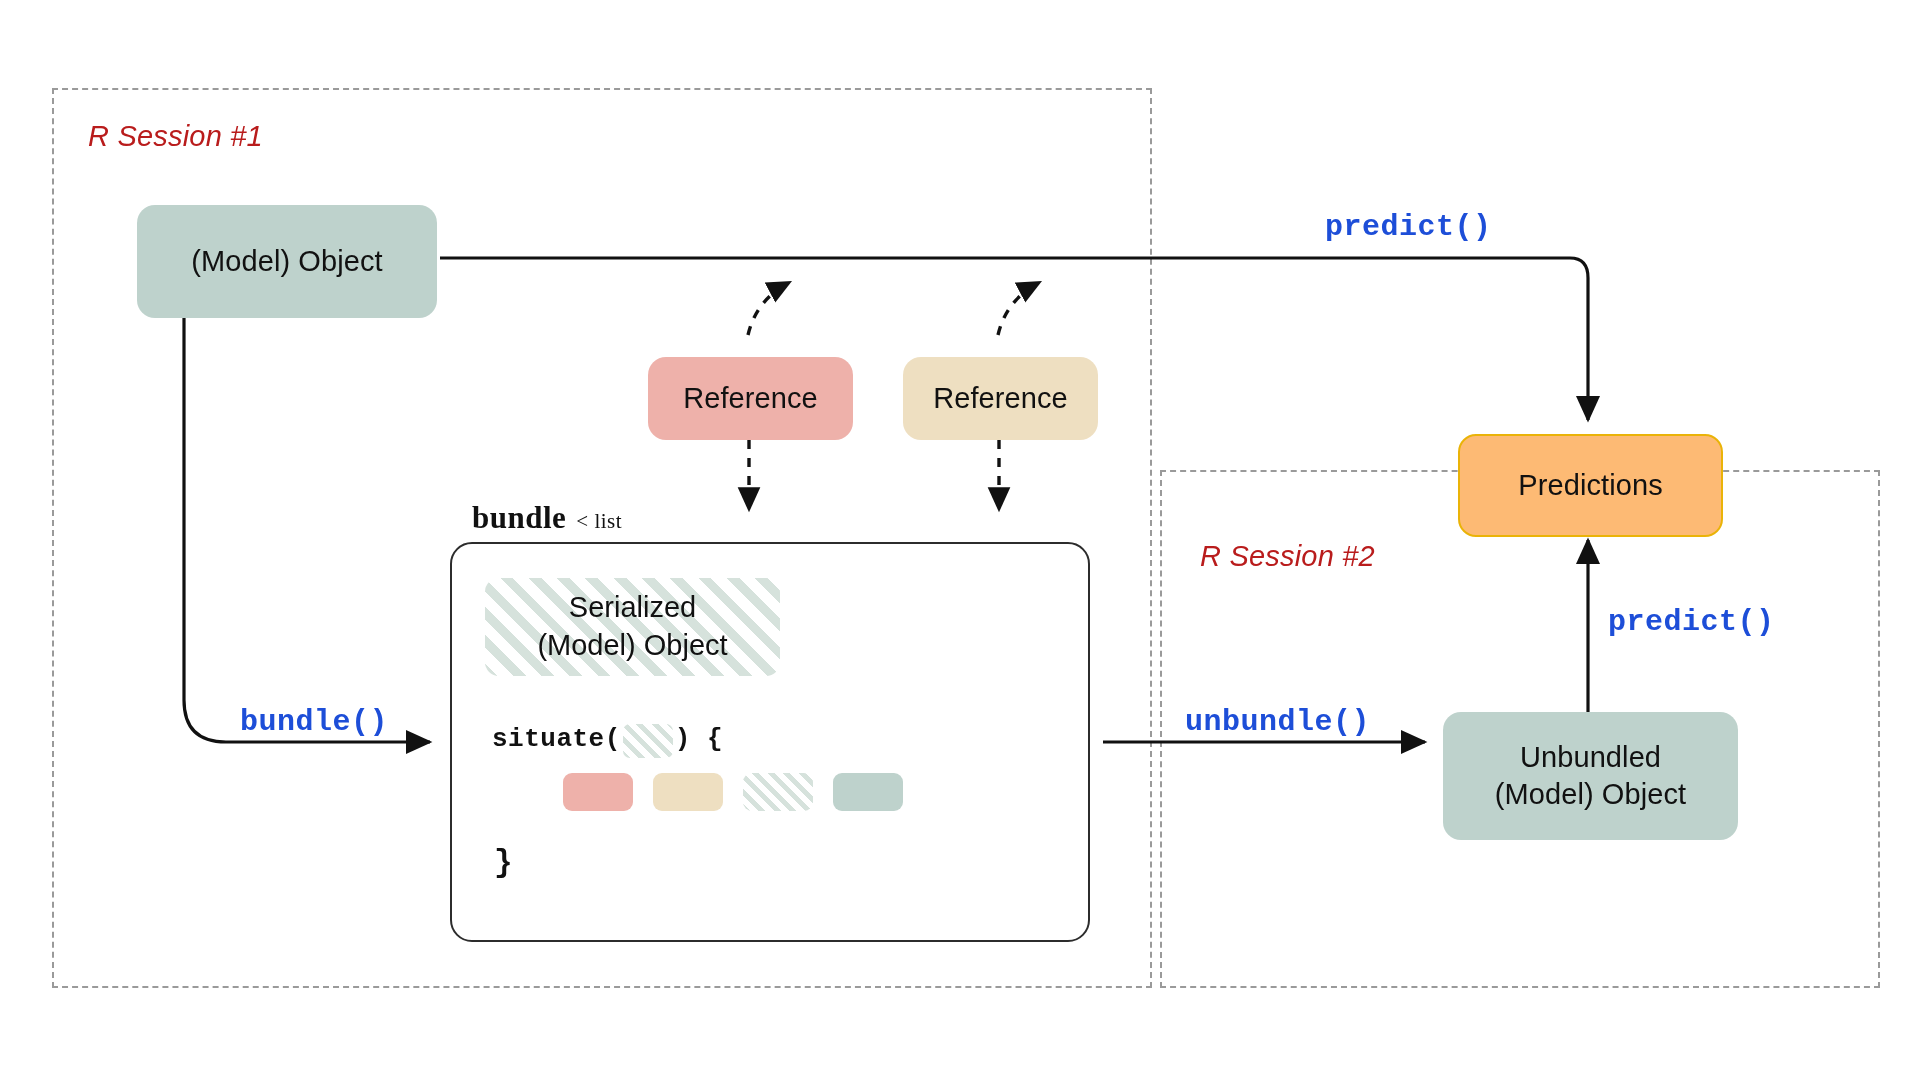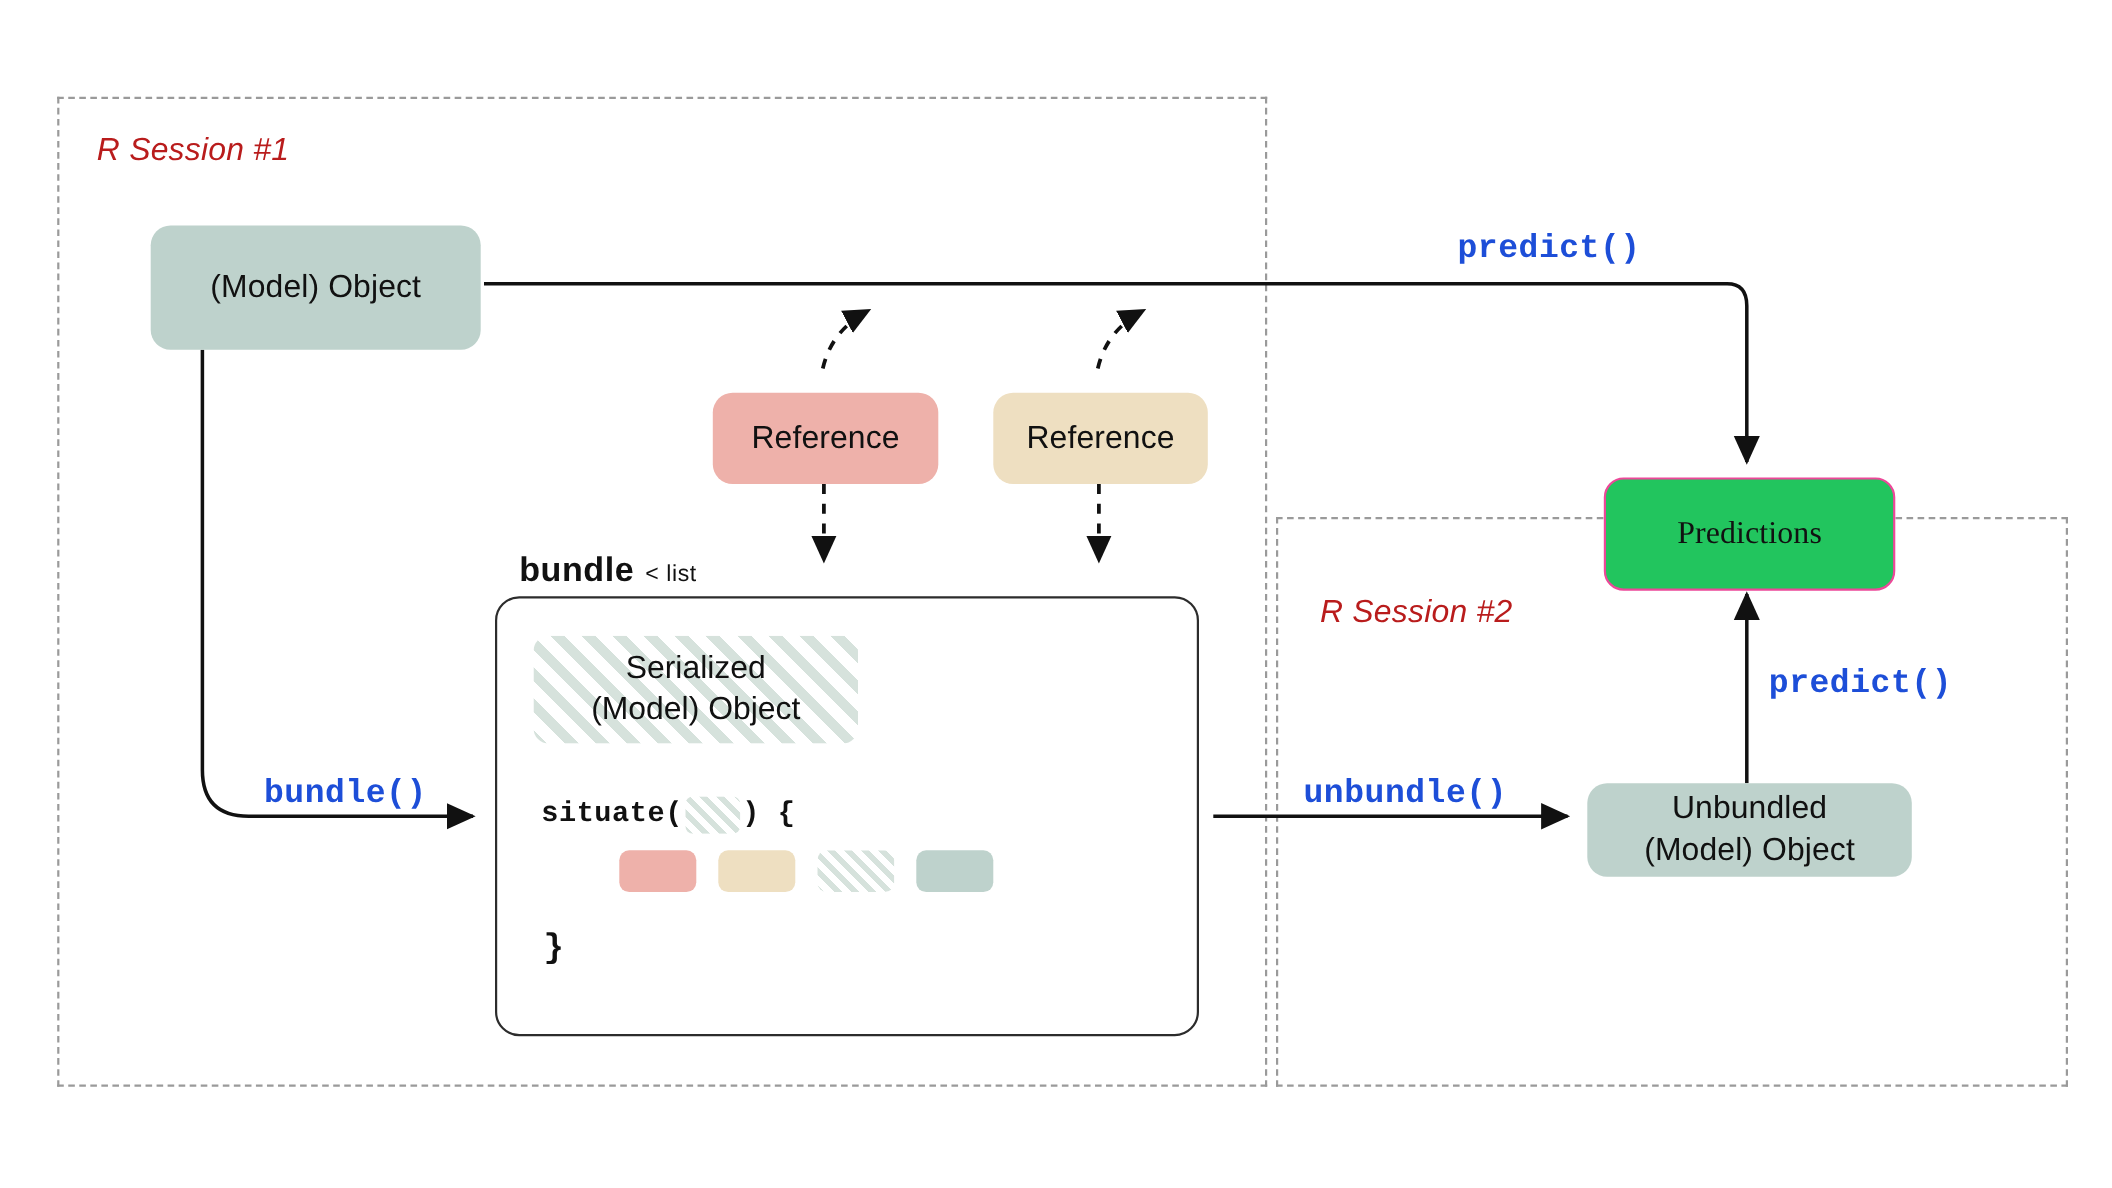--- a/index.html
+++ b/index.html
@@ -55,37 +55,36 @@
     border-radius: 18px;
     font-size: 29px;
     line-height: 1.28;
     color: #111111;
     letter-spacing: 0.1px;
   }
   .node.sage { background: #bed2cc; }
   .node.pink { background: #eeb1aa; }
   .node.tan  { background: #eedfc1; }
   .node.outline {
-    background: #22c55e;
-    border: 2px solid #ec4899;
-    font-family: Liberation Serif, serif;
+    background: #fdba74;
+    border: 2px solid #eab308;
   }
 
   
   .bundle-box {
     position: absolute;
     box-sizing: border-box;
     background: #ffffff;
     border: 2px solid #2c2c2c;
     border-radius: 22px;
   }
   .bundle-title {
     position: absolute;
     white-space: nowrap;
-    font-family: Liberation Sans, sans-serif;
+    font-family: Liberation Serif, serif;
     color: #111111;
     text-align: right;
   }
   .bundle-title .b-main {
     font-size: 31px;
     font-weight: bold;
     letter-spacing: 0.5px;
   }
   .bundle-title .b-sub {
     font-size: 21px;
@@ -224,21 +223,21 @@
   </svg>
 
   <div class="node sage" style="left:137px; top:205px; width:300px; height:113px;">(Model) Object</div>
 
   <div class="node pink" style="left:648px; top:357px; width:205px; height:83px;">Reference</div>
 
   <div class="node tan" style="left:903px; top:357px; width:195px; height:83px;">Reference</div>
 
   <div class="node outline" style="left:1458px; top:434px; width:265px; height:103px;">Predictions</div>
 
-  <div class="node sage" style="left:1443px; top:712px; width:295px; height:85px; flex-direction:column;">
+  <div class="node sage" style="left:1443px; top:712px; width:295px; height:128px; flex-direction:column;">
     <span>Unbundled</span>
     <span>(Model) Object</span>
   </div>
 
   <div class="bundle-title" style="left:472px; top:500px;">
     <span class="b-main">bundle</span><span class="b-sub">&lt; list</span>
   </div>
 
   <div class="bundle-box" style="left:450px; top:542px; width:640px; height:400px;"></div>
 

